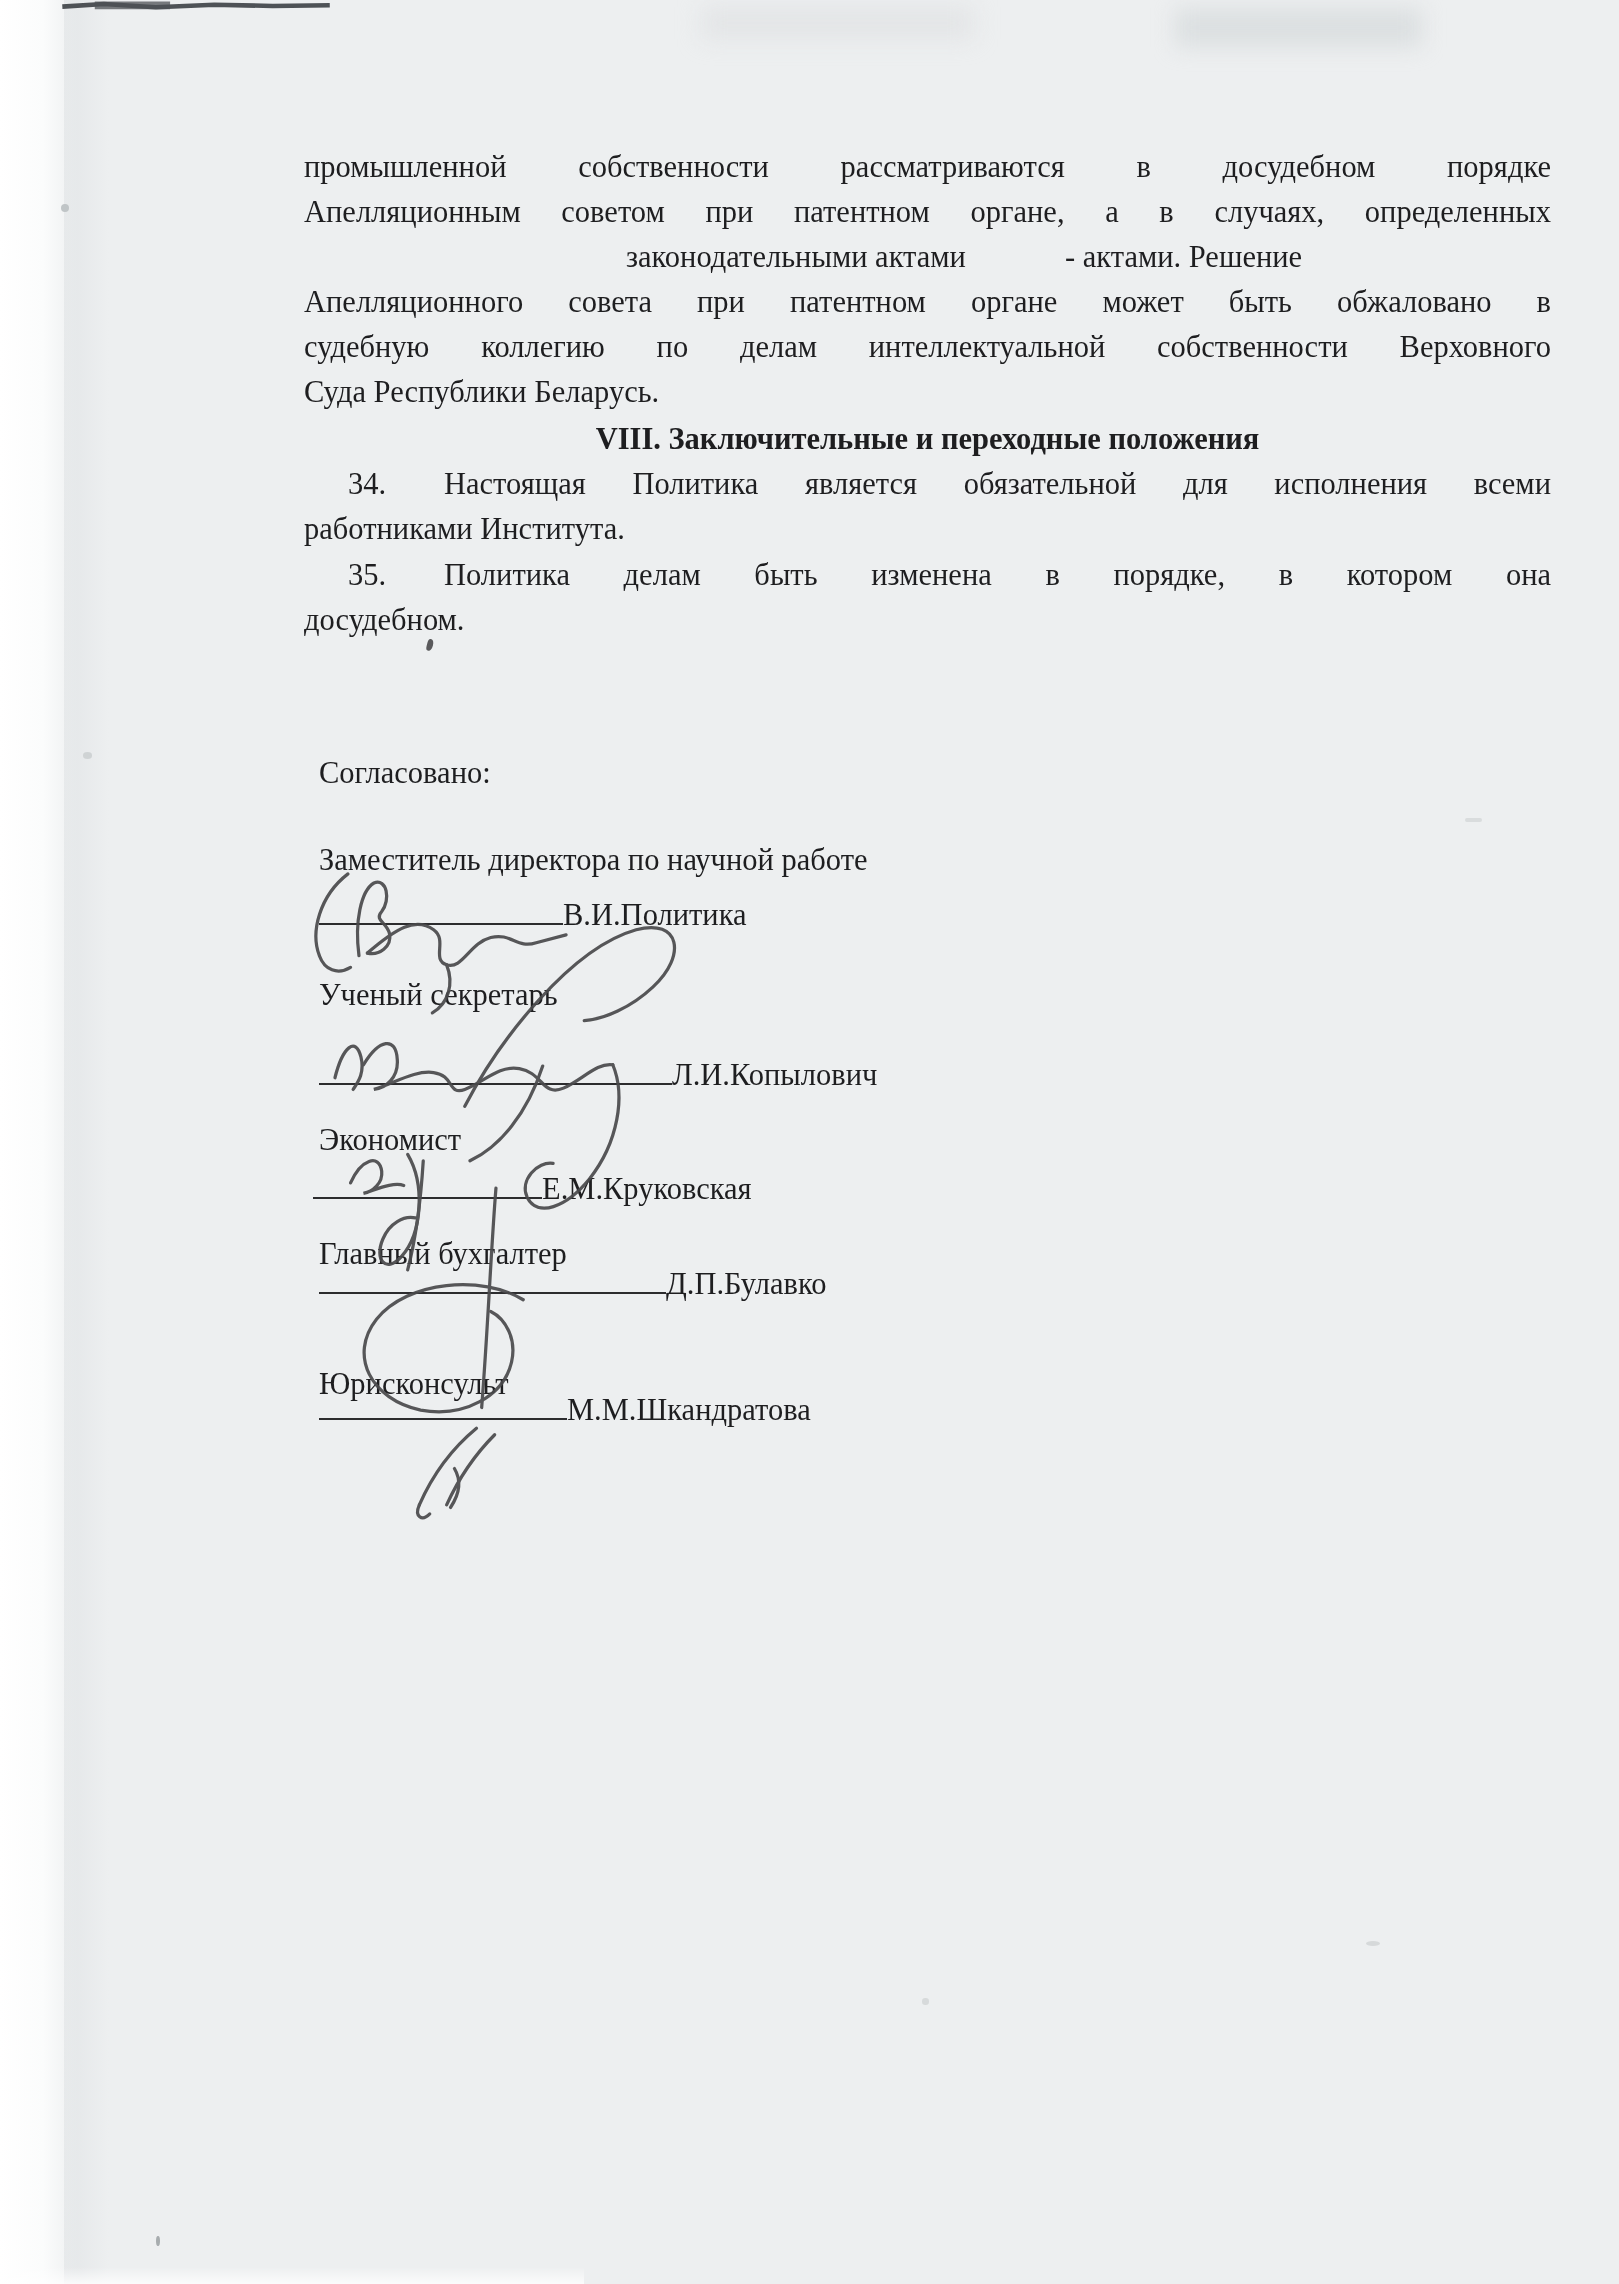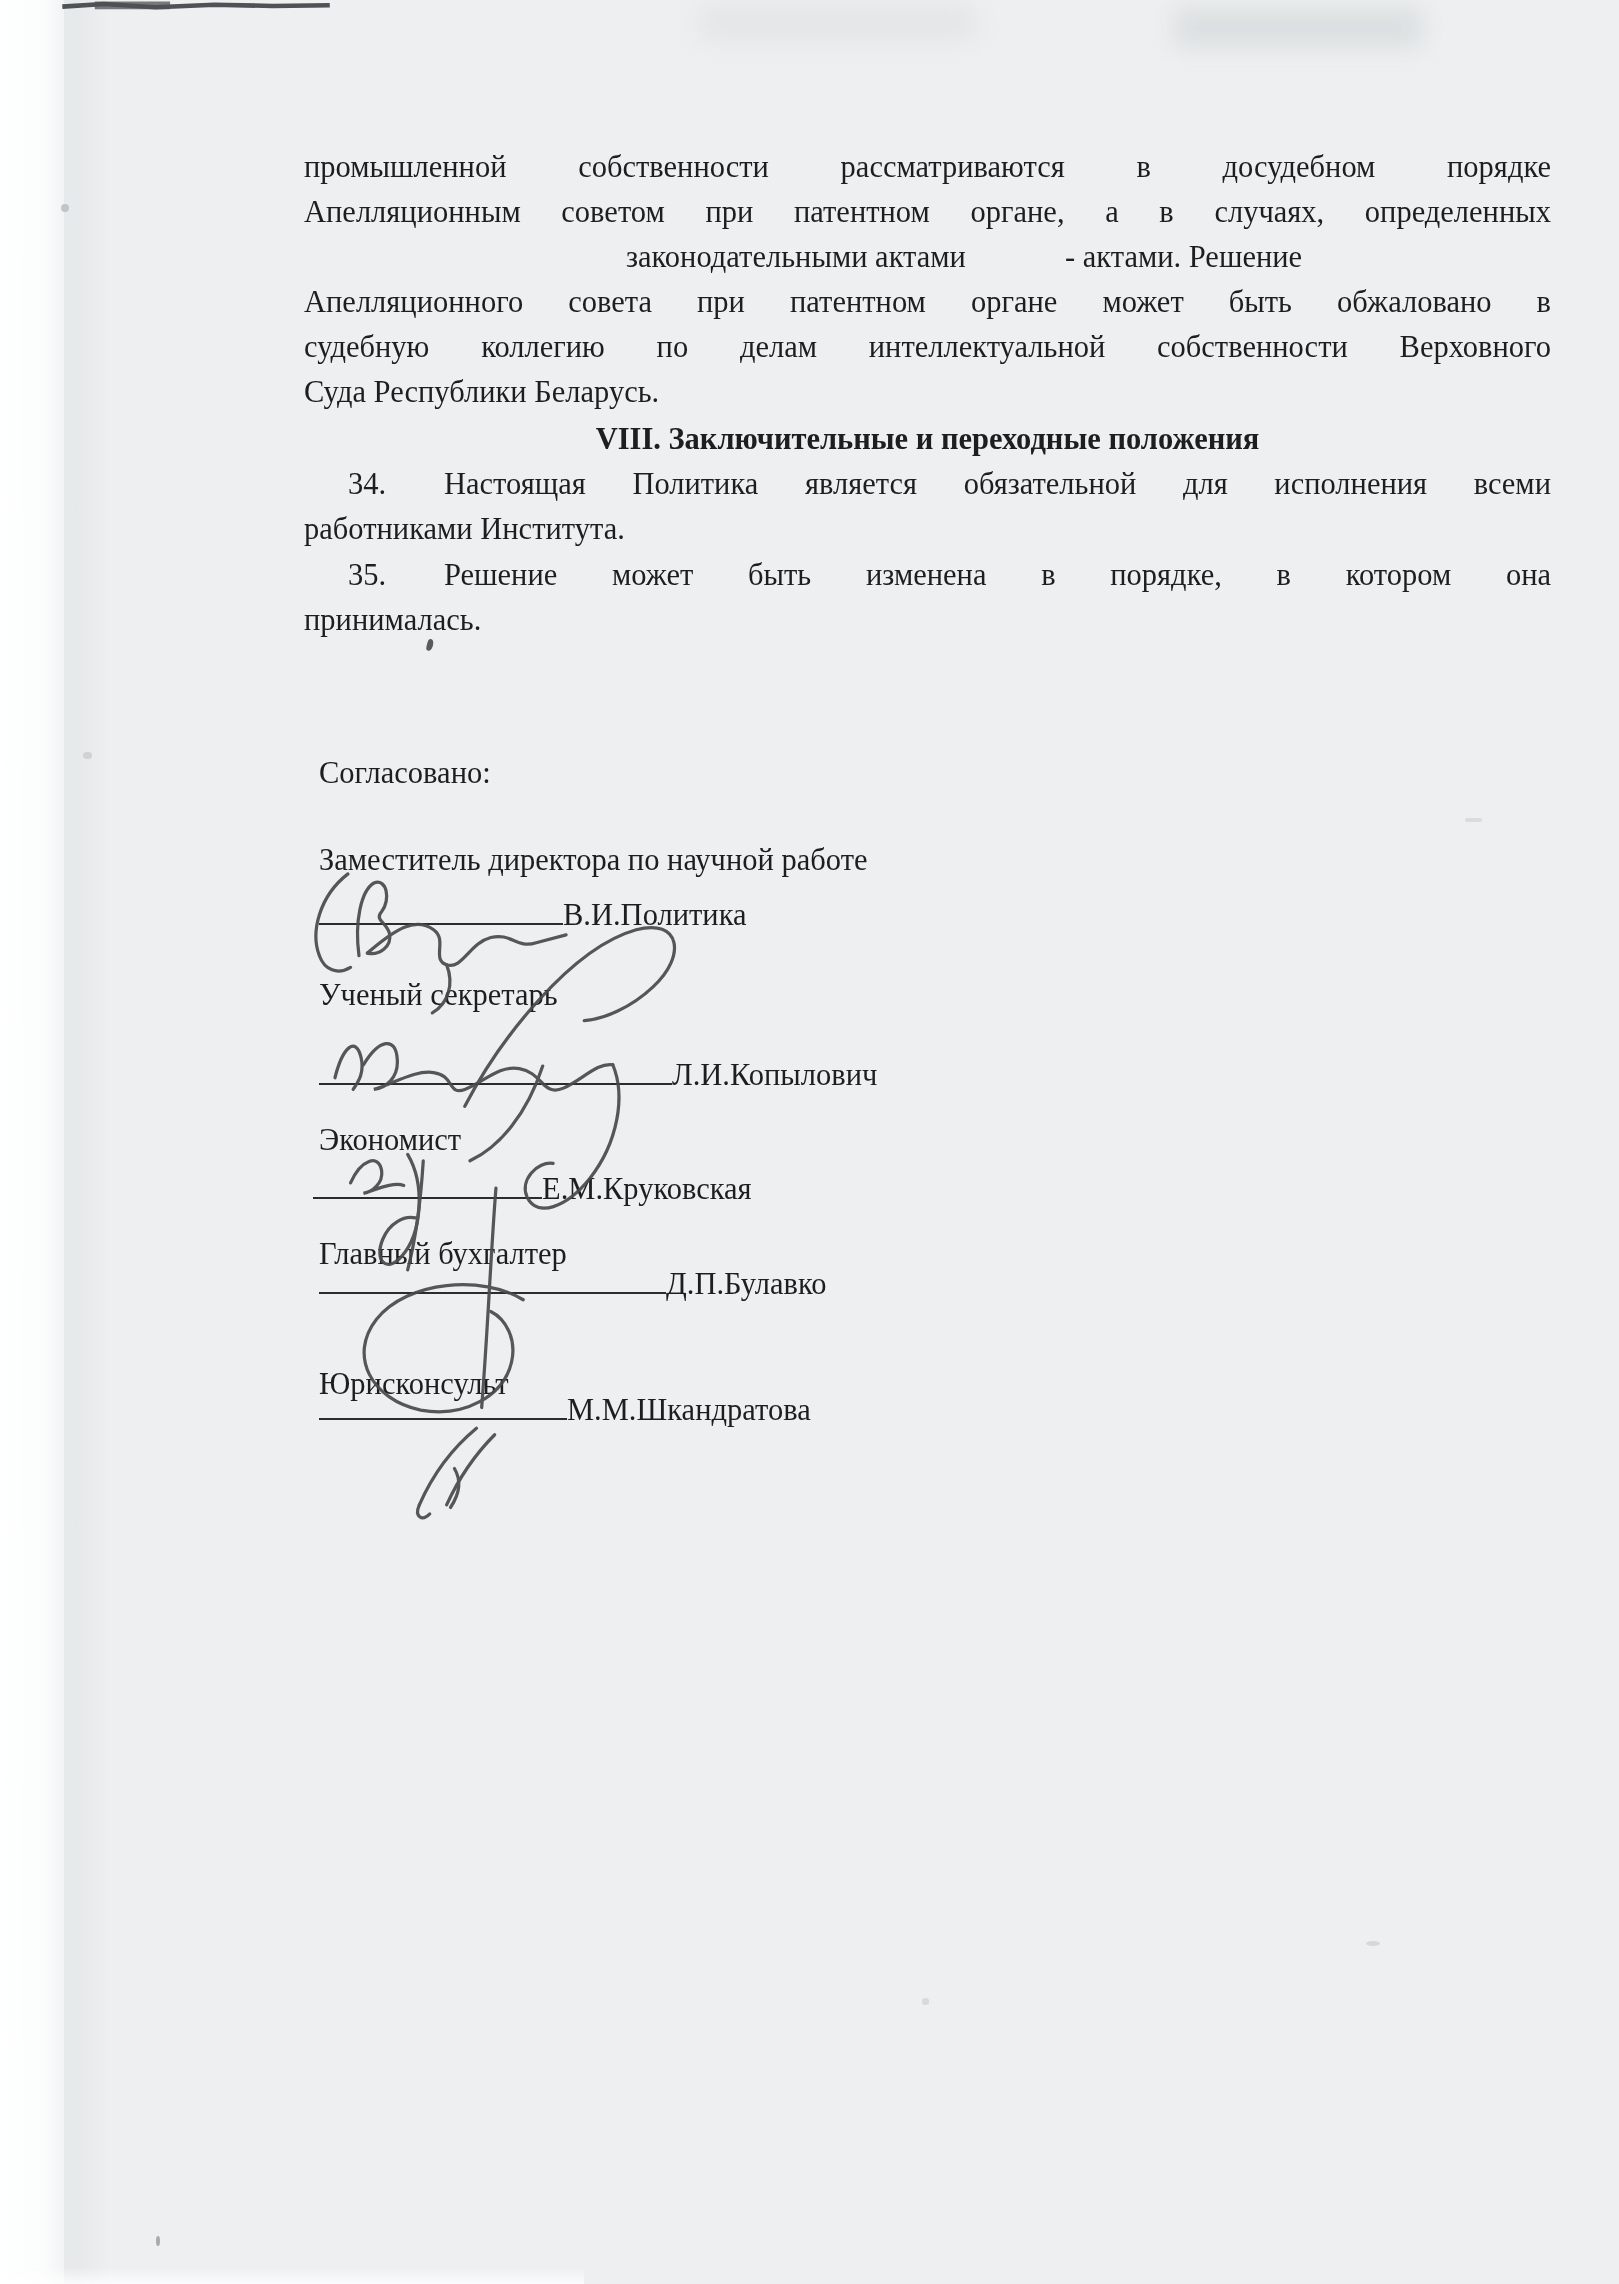--- a/index.html
+++ b/index.html
@@ -73,22 +73,22 @@
 </div>
 
 <div id="heading" class="block txt" style="top:417px;">VIII. Заключительные и переходные положения</div>
 
 <div class="block txt" style="top:462px;">
   <div class="jl indent"><span class="num">34.</span><span>Настоящая Политика является обязательной для исполнения всеми</span></div>
   <div class="ll">работниками Института.</div>
 </div>
 
 <div class="block txt" style="top:553px;">
-  <div class="jl indent"><span class="num">35.</span><span>Решение может быть изменена в порядке, в котором она</span></div>
-  <div class="ll">принималась.</div>
+  <div class="jl indent"><span class="num">35.</span><span>Политика делам быть изменена в порядке, в котором она</span></div>
+  <div class="ll">досудебном.</div>
 </div>
 
 <div class="sig-title" style="top:754px;">Согласовано:</div>
 
 <div class="sig-title" style="top:841px;">Заместитель директора по научной работе</div>
 <div class="sig-row" style="top:891px;"><span class="u" style="width:244px;"></span><span>В.И.Политика</span></div>
 
 <div class="sig-title" style="top:976px;">Ученый секретарь</div>
 <div class="sig-row" style="top:1051px;"><span class="u" style="width:353px;"></span><span>Л.И.Копылович</span></div>
 

